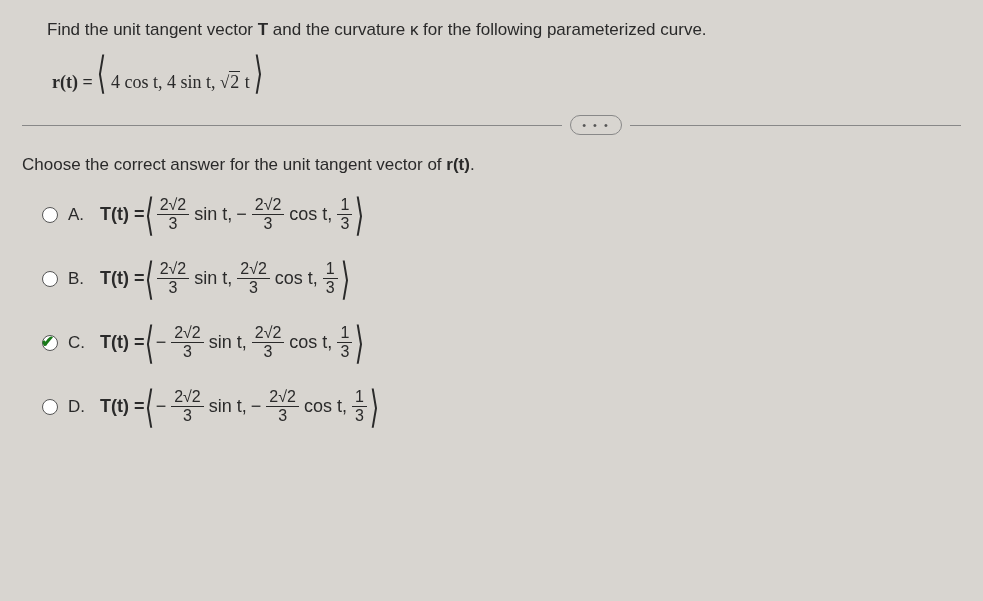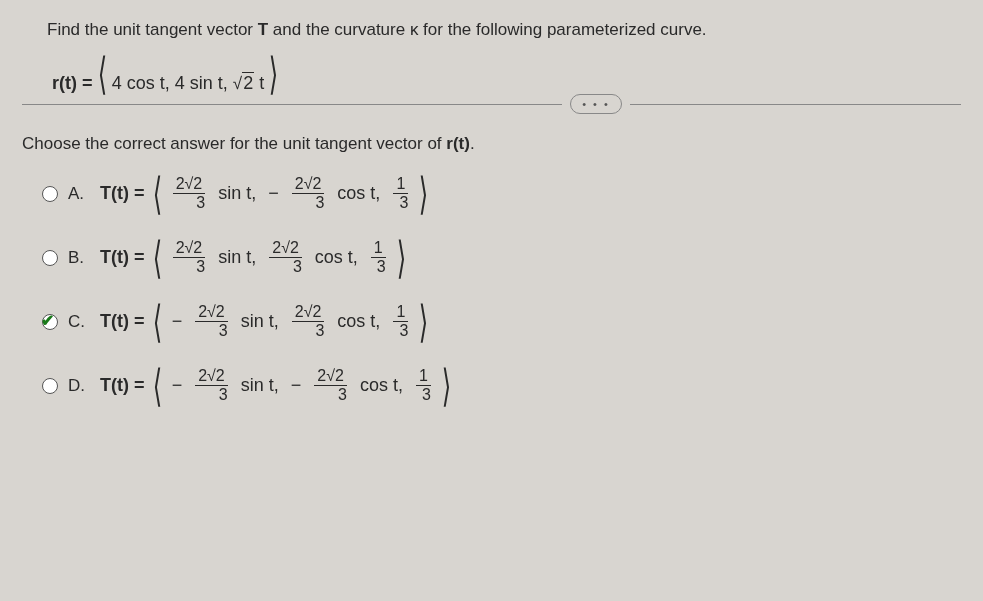--- a/index.html
+++ b/index.html
@@ -18,20 +18,22 @@
     }
     .question-text {
       font-size: 17px;
       line-height: 1.4;
       margin-bottom: 14px;
       margin-left: 25px;
     }
     .equation-line {
       font-size: 18px;
       margin-left: 30px;
+      margin-bottom: 22px;
+      font-family: Liberation Serif, serif;
     }
     .bold {
       font-weight: bold;
     }
     .divider-row {
       position: relative;
       height: 22px;
       margin-bottom: 18px;
     }
     .hr-left {
@@ -100,34 +102,34 @@
     }
     .opt-label {
       font-size: 17px;
       margin-right: 10px;
       min-width: 22px;
     }
     .formula {
       font-size: 18px;
       display: flex;
       align-items: center;
-      gap: 8px;
+      gap: 0;
     }
     .bracket {
       font-size: 44px;
       font-weight: 100;
       line-height: 0.8;
       transform: scaleX(0.55);
       display: inline-block;
       margin: 0 -4px;
     }
     .frac {
       display: inline-flex;
       flex-direction: column;
-      align-items: flex-end;
+      align-items: center;
       vertical-align: middle;
       margin: 0 3px;
       line-height: 1;
     }
     .frac .num {
       border-bottom: 1.3px solid #2a2a2a;
       padding: 0 3px 1px 3px;
       font-size: 16px;
     }
     .frac .den {

